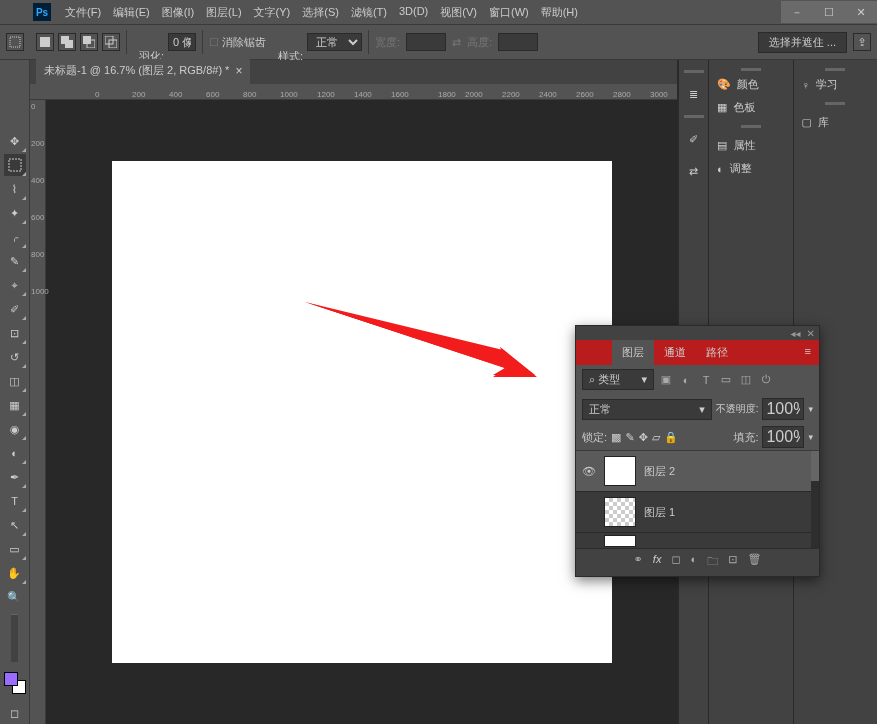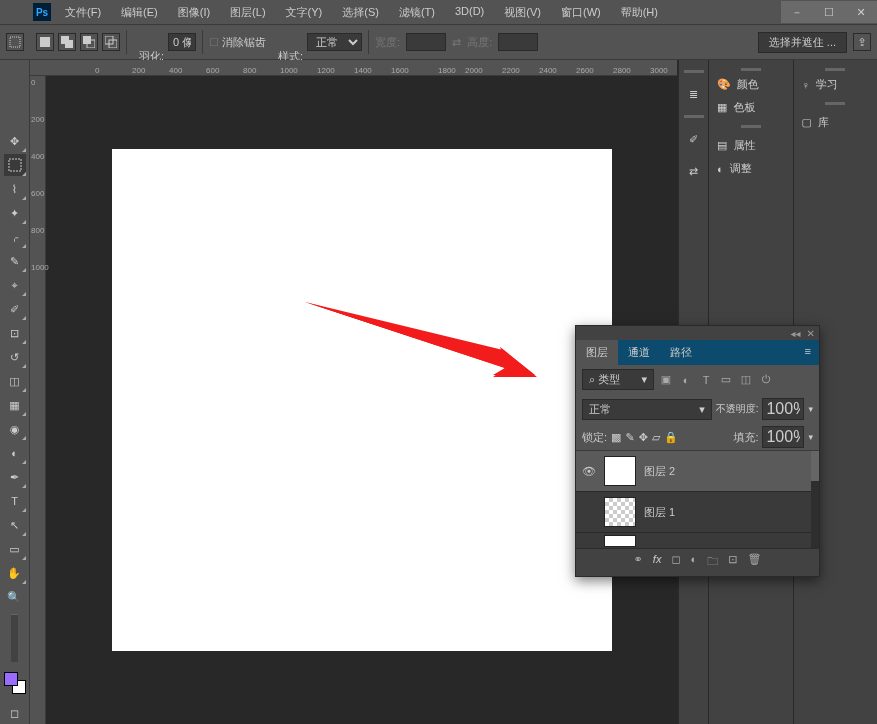--- a/index.html
+++ b/index.html
@@ -1,20 +1,20 @@
 <!DOCTYPE html>
 <html><head>
 <meta charset="utf-8">
 <style>
   * { margin: 0; padding: 0; box-sizing: border-box; font-family: "Microsoft YaHei", sans-serif; font-size: 11px; color: #ccc; }
   body { background: #535353; width: 877px; height: 724px; overflow: hidden; }
   
   .titlebar { height: 24px; display: flex; align-items: center; background: #535353; margin-left: 25px; }
   .ps-icon { width: 18px; height: 18px; background: #001e36; margin: 0 8px; display: flex; align-items: center; justify-content: center; color: #31a8ff; font-weight: bold; font-size: 10px; }
-  .menu { display: flex; gap: 8px; flex: 1; }
+  .menu { display: flex; gap: 0; flex: 1; }
   .menu-item { padding: 3px 6px; cursor: pointer; }
   .win-controls { display: flex; }
   .win-btn { width: 32px; height: 22px; display: flex; align-items: center; justify-content: center; background: #535353; }
   .win-btn.active { background: #6a6a6a; }
   
   .optbar { height: 36px; background: #535353; border-top: 1px solid #3a3a3a; border-bottom: 1px solid #3a3a3a; display: flex; align-items: center; padding: 0 6px; gap: 6px; }
   .opt-group { display: flex; align-items: center; gap: 4px; padding: 0 6px; border-right: 1px solid #3a3a3a; height: 24px; }
   .opt-label { color: #ccc; margin-top: 29px; }
   .opt-input { background: #3a3a3a; border: 1px solid #2a2a2a; height: 18px; color: #ccc; padding: 0 4px; width: 28px; }
   .opt-select { background: #3a3a3a; border: 1px solid #2a2a2a; height: 18px; color: #ccc; padding: 0 4px; width: 55px; }
@@ -54,21 +54,21 @@
   .dock-row { display: flex; align-items: center; gap: 6px; padding: 4px 8px; }
   
   .status { position: absolute; bottom: 0; left: 30px; right: 200px; height: 20px; background: #535353; border-top: 1px solid #3a3a3a; display: flex; align-items: center; padding: 0 8px; gap: 20px; }
   
   .arrow { position: absolute; left: 305px; top: 242px; pointer-events: none; }
   .arrow svg { overflow: visible; }
   
   .layers-panel { position: absolute; left: 575px; top: 265px; width: 245px; background: #535353; border: 1px solid #2a2a2a; box-shadow: 0 4px 12px rgba(0,0,0,0.5); }
   .panel-hdr { height: 14px; background: #424242; display: flex; justify-content: end; align-items: center; gap: 6px; padding: 0 4px; }
   .panel-hdr span { font-size: 10px; color: #999; cursor: pointer; }
-  .panel-tabs { display: flex; background: #0c4a6e; }
+  .panel-tabs { display: flex; background: #b91c1c; padding-left: 36px; }
   .panel-tab { padding: 5px 10px; cursor: pointer; }
   .panel-tab.active { background: #535353; }
   .panel-menu { margin-left: auto; padding: 5px 8px; }
   .panel-row { display: flex; align-items: center; gap: 4px; padding: 4px 6px; }
   .panel-select { background: #3a3a3a; border: 1px solid #2a2a2a; padding: 2px 6px; flex: 1; display: flex; align-items: center; justify-content: space-between; }
   .panel-small-input { background: #3a3a3a; border: 1px solid #2a2a2a; padding: 1px 3px; width: 42px; color: #ccc; font-size: 16px; }
   .filter-icon { width: 16px; height: 14px; display: flex; align-items: center; justify-content: center; color: #aaa; }
   .lock-row { display: flex; align-items: center; gap: 4px; padding: 2px 6px; border-bottom: 1px solid #3a3a3a; font-size: 10px; }
   .layers-list { background: #3a3a3a; max-height: 110px; overflow: hidden; position: relative; }
   .layer-item { display: flex; align-items: center; gap: 8px; padding: 5px 6px; border-bottom: 1px solid #2a2a2a; }
@@ -187,20 +187,26 @@
     <div class="tool">🔍</div>
     <div class="col-toggle"></div>
     <div class="swatch">
       <div class="swatch-bg"></div>
       <div class="swatch-fg"></div>
     </div>
     <div class="tool" style="margin-top:6px">◻</div>
   </div>
 
   <div class="doc-area">
+    <div class="doc-tabs">
+      <div class="doc-tab">
+        <span>未标题-1 @ 16.7% (图层 2, RGB/8#) *</span>
+        <span class="doc-close">×</span>
+      </div>
+    </div>
     <div class="ruler-h" id="ruler-h">
         <span class="ruler-tick" style="left: 65px;">0</span>
         <span class="ruler-tick" style="left: 102px;">200</span>
         <span class="ruler-tick" style="left: 139px;">400</span>
         <span class="ruler-tick" style="left: 176px;">600</span>
         <span class="ruler-tick" style="left: 213px;">800</span>
         <span class="ruler-tick" style="left: 250px;">1000</span>
         <span class="ruler-tick" style="left: 287px;">1200</span>
         <span class="ruler-tick" style="left: 324px;">1400</span>
         <span class="ruler-tick" style="left: 361px;">1600</span>

